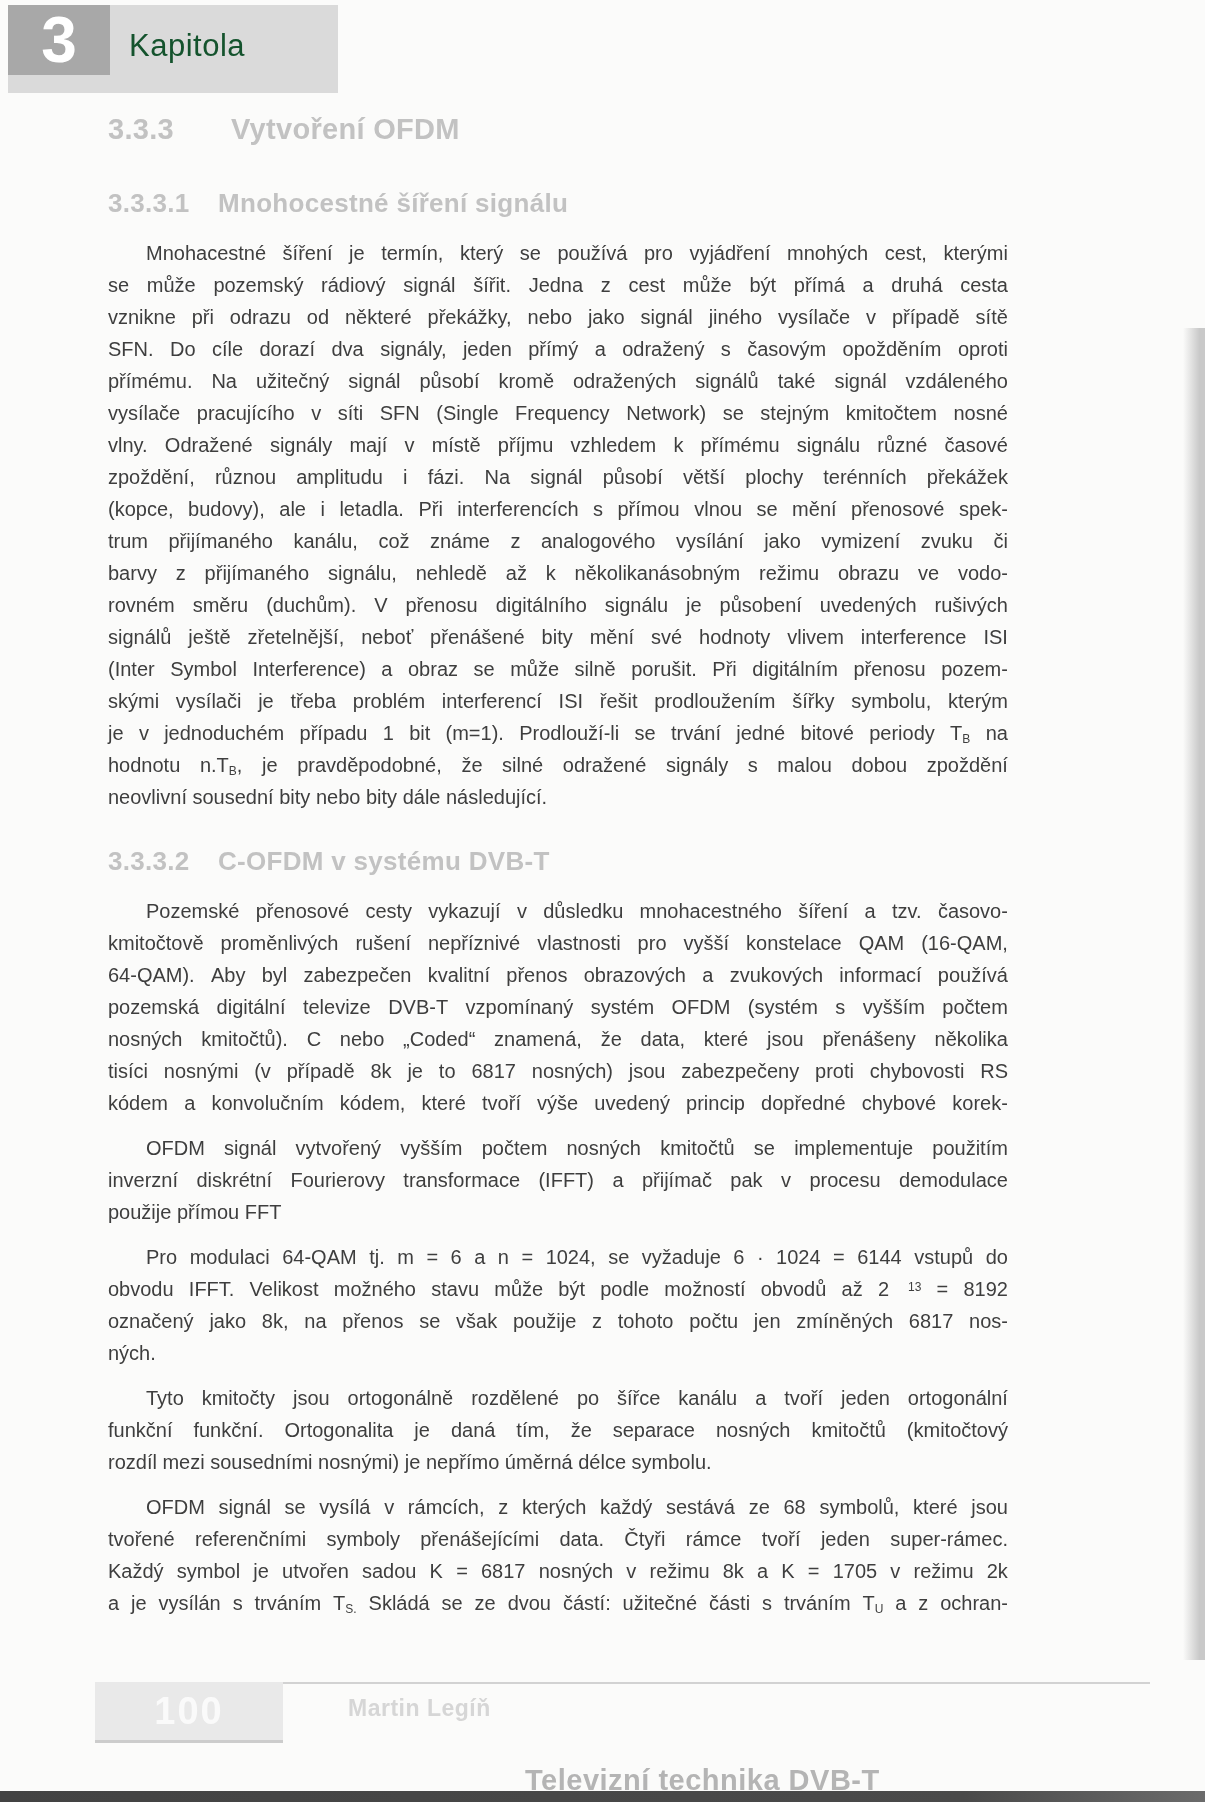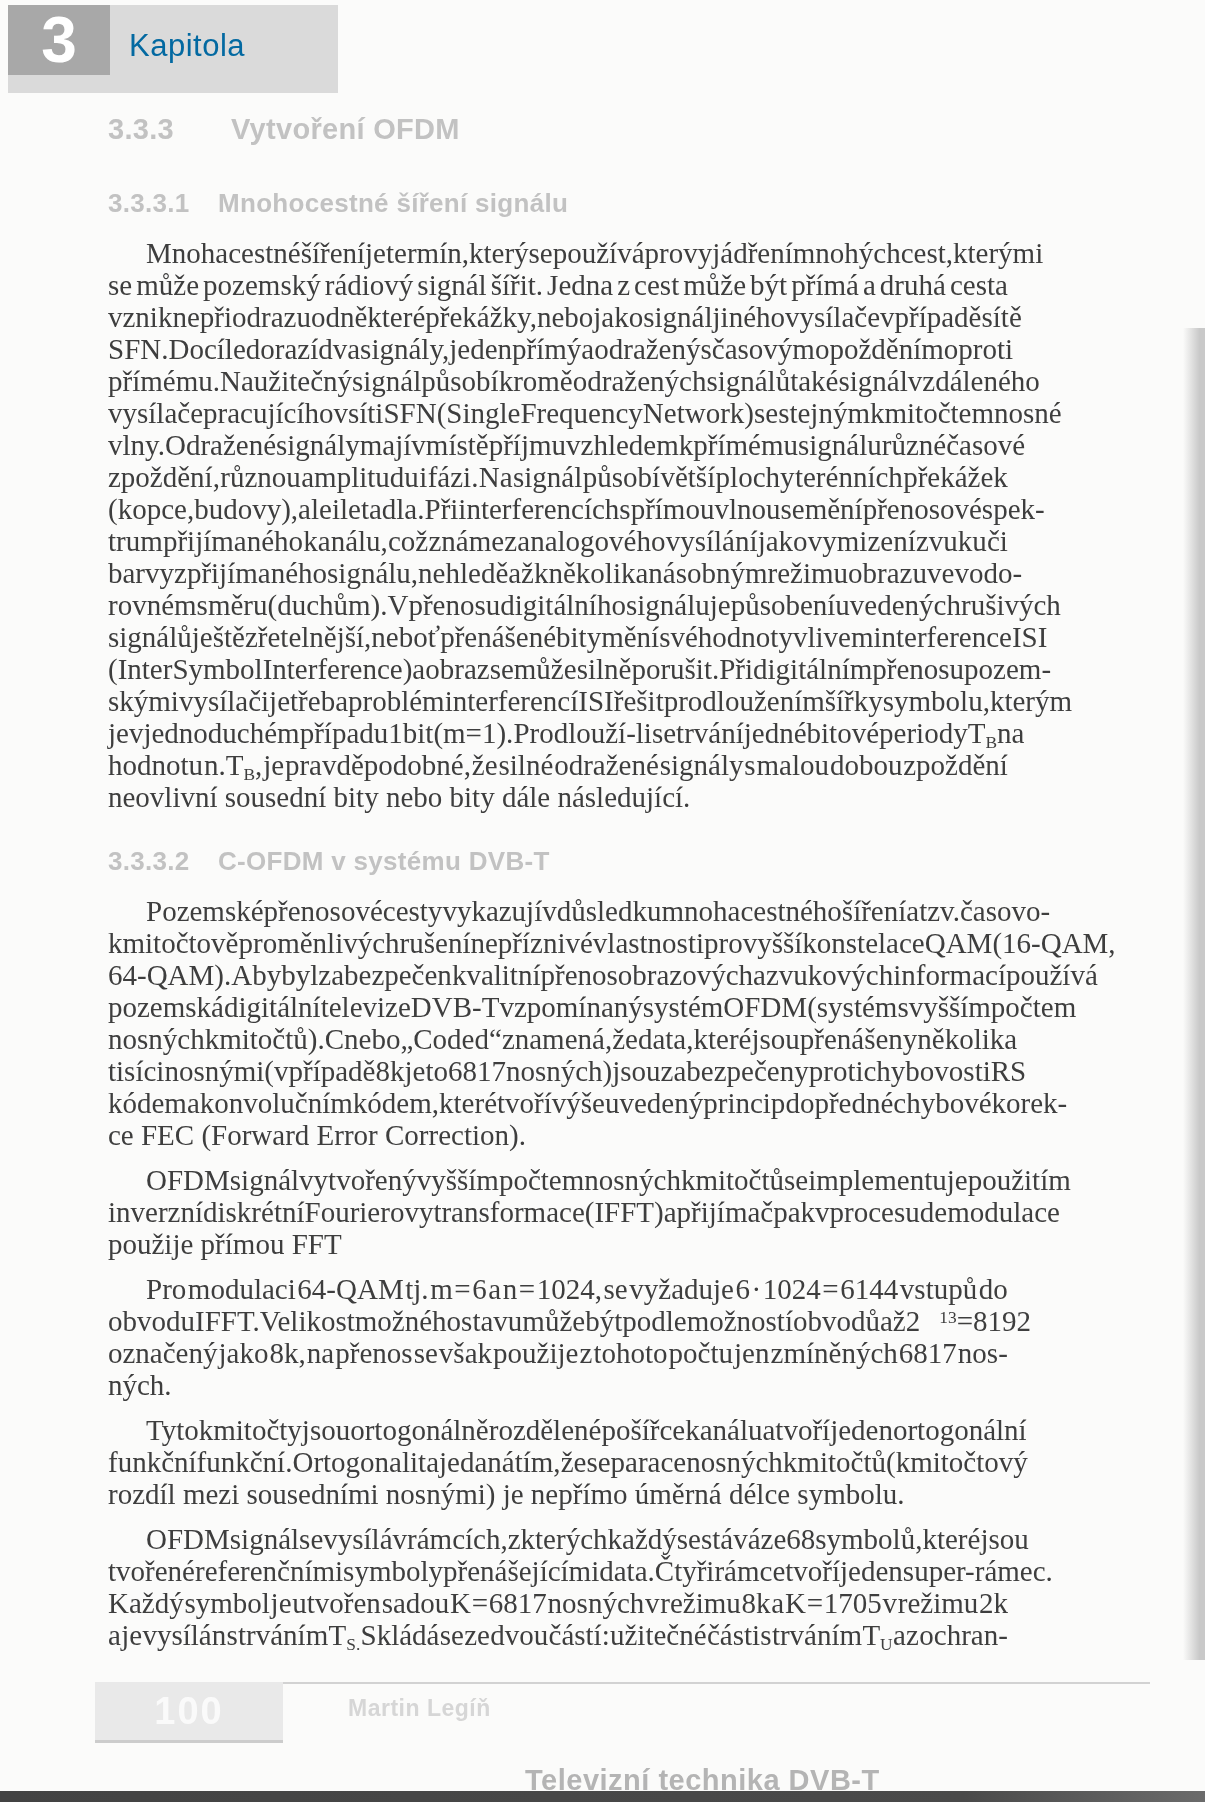--- a/index.html
+++ b/index.html
@@ -20,39 +20,39 @@
   .chapter-number-box{
     position:absolute;left:0;top:0;width:102px;height:70px;
     background:var(--chapter-box,#a8a8a8);
     display:flex;align-items:center;justify-content:center;
   }
   .chapter-number{
     color:#ffffff;font-size:64px;font-weight:bold;line-height:1;
   }
   .chapter-label{
     position:absolute;left:121px;top:23px;
-    color:#0369a1;font-size:31px;font-weight:400;letter-spacing:0.5px;
+    color:#14532d;font-size:31px;font-weight:400;letter-spacing:0.5px;
   }
 
   
   .content{
     position:absolute;left:108px;top:112px;width:900px;
     color:var(--body-text,#3e3e3e);
   }
   .heading{
     font-weight:bold;color:var(--heading,#c2c2c2);
     letter-spacing:0.3px;
   }
   .heading .hnum{display:inline-block;}
   .h2{font-size:29px;line-height:34px;margin:0 0 41px 0;}
   .h2 .hnum{width:123px;}
   .h3{font-size:26px;line-height:32px;margin:32px 0 18px 0;}
   .h3 .hnum{width:110px;}
 
-  .para{margin:0 0 13px 0;font-size:29px;line-height:32px;font-family:Liberation Serif, serif;}
+  .para{margin:0 0 13px 0;font-size:20px;line-height:32px;}
   .line{
     display:flex;justify-content:space-between;align-items:baseline;
     white-space:nowrap;height:32px;overflow:visible;
   }
   .line.first{padding-left:38px;}
   .line.last{display:block;white-space:normal;}
   .line sub{font-size:60%;line-height:0;vertical-align:-0.28em;}
   .line sup{font-size:60%;line-height:0;vertical-align:0.45em;margin-left:19px;}
 
   
@@ -450,21 +450,20 @@
           <span>kódem,</span>
           <span>které</span>
           <span>tvoří</span>
           <span>výše</span>
           <span>uvedený</span>
           <span>princip</span>
           <span>dopředné</span>
           <span>chybové</span>
           <span>korek-</span>
         </div>
-        <div class="line last">ce FEC (Forward Error Correction).</div>
       </div>
       <div class="para">
         <div class="line first">
           <span>OFDM</span>
           <span>signál</span>
           <span>vytvořený</span>
           <span>vyšším</span>
           <span>počtem</span>
           <span>nosných</span>
           <span>kmitočtů</span>

